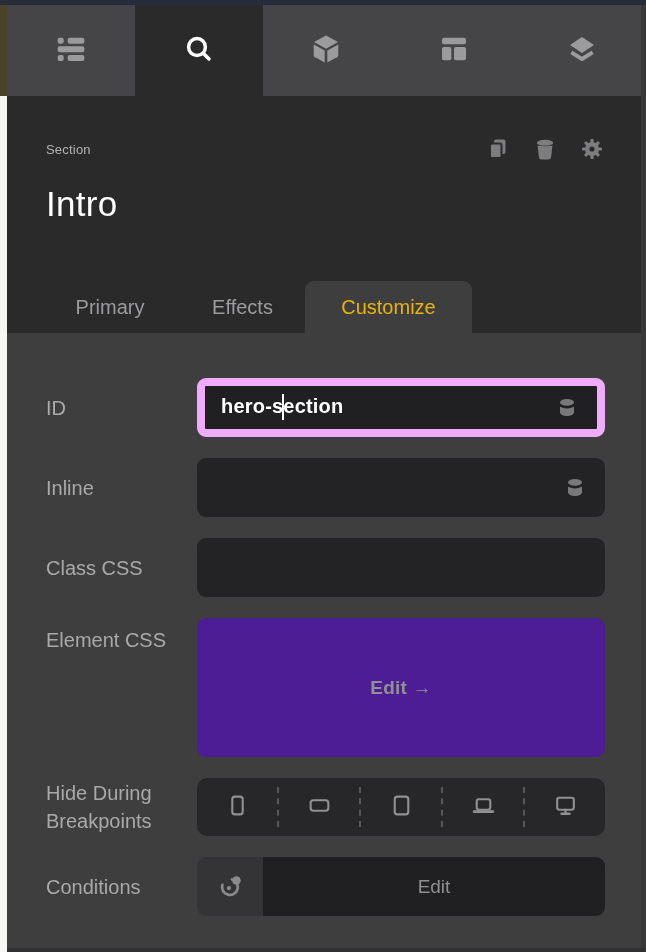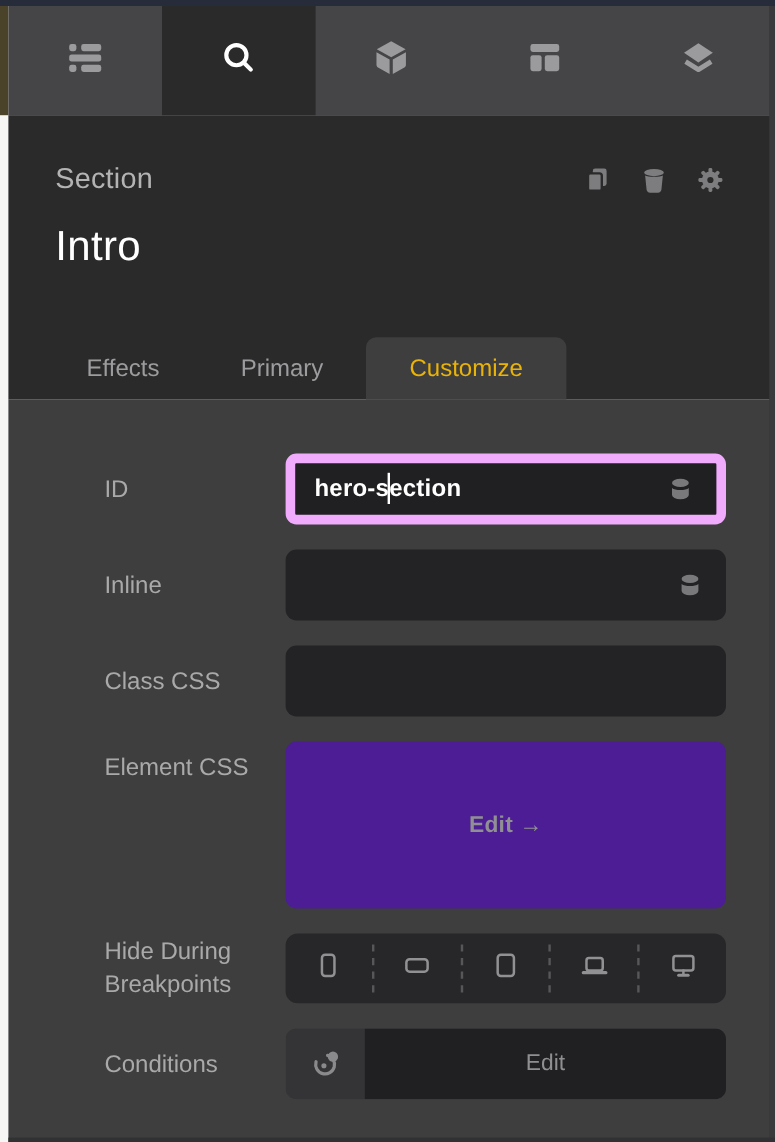--- a/index.html
+++ b/index.html
@@ -18,36 +18,36 @@
 
   
   .toolbar { height:91px; background:#454547; display:flex; flex-shrink:0; }
   .toolbar-tab { flex:1; display:flex; align-items:center; justify-content:center; cursor:pointer; color:#9b9b9d; }
   .toolbar-tab.active { background:#2a2a2b; color:#ffffff; }
   .toolbar-tab svg { width:32px; height:32px; }
 
   
   .header { height:237px; background:#2a2a2b; flex-shrink:0; position:relative; }
   .breadcrumb-row { display:flex; align-items:center; justify-content:space-between; padding:40px 41px 0 39px; }
-  .breadcrumb { font-size:24px; color:#b3b3b3; letter-spacing:.2px; }
+  .breadcrumb { font-size:13px; color:#b3b3b3; letter-spacing:.2px; }
   .header-actions { display:flex; gap:21px; align-items:center; color:#7d7d7f; }
   .header-actions .act { width:26px; height:26px; cursor:pointer; display:flex; align-items:center; justify-content:center; }
   .header-actions svg { width:24px; height:24px; }
   .page-title { padding:22px 0 0 39px; font-size:35px; font-weight:500; color:#ffffff; letter-spacing:.3px; }
   .tabs-row { position:absolute; left:0; bottom:0; width:100%; height:52px; display:flex; padding-left:33px; }
   .tab { display:flex; align-items:center; justify-content:center; font-size:20px; color:#9c9c9e; cursor:pointer; }
   .tab.t-primary { width:140px; }
   .tab.t-effects { width:125px; }
   .tab.t-customize { width:167px; }
   .tab.active { background:#3e3e3f; color:#eab308; border-radius:9px 9px 0 0;text-align:center; }
 
   
   .panel-body { flex:1; background:#3e3e3f; padding:45px 41px 0 39px; display:flex; flex-direction:column; gap:21px; }
   .form-row { display:flex; }
-  .form-label { width:151px; flex-shrink:0; font-size:20px; color:#a9a9a9; line-height:28px; padding-right:20px;margin-left:41px; }
+  .form-label { width:151px; flex-shrink:0; font-size:20px; color:#a9a9a9; line-height:28px; padding-right:20px; }
   .form-label.v-center { align-self:center; }
   .form-label.v-top { padding-top:8px; }
   .form-control { flex:1; min-width:0; }
 
   .text-input { height:59px; background:#232325; border-radius:9px; display:flex; align-items:center; padding:0 18px 0 16px; position:relative; }
   .text-input.focused { border:8px solid #f0abfc; background:#202022; }
   .input-value { font-size:20px; font-weight:700; color:#ffffff; letter-spacing:.2px; white-space:pre; }
   .caret { display:inline-block; width:2px; height:26px; background:#ffffff; vertical-align:middle; margin:0 -1px; position:relative; top:-1px; }
   .input-db { margin-left:auto; color:#79797b; cursor:pointer; display:flex; }
   .input-db svg { width:24px; height:24px; }
@@ -149,22 +149,22 @@
               <rect x="10.4" y="2" width="3.2" height="20" rx="1.2" transform="rotate(135 12 12)"></rect>
               <circle cx="12" cy="12" r="7"></circle>
             </g>
             <circle cx="12" cy="12" r="2.6" fill="#2a2a2b"></circle>
           </svg>
         </span>
       </span>
     </div>
     <div class="page-title">Intro</div>
     <div class="tabs-row">
+      <div class="tab t-primary">Primary</div>
       <div class="tab t-effects">Effects</div>
-      <div class="tab t-primary">Primary</div>
       <div class="tab t-customize active">Customize</div>
     </div>
   </div>
 
   <div class="panel-body">
 
     <div class="form-row">
       <div class="form-label v-center">ID</div>
       <div class="form-control">
         <div class="text-input focused">

